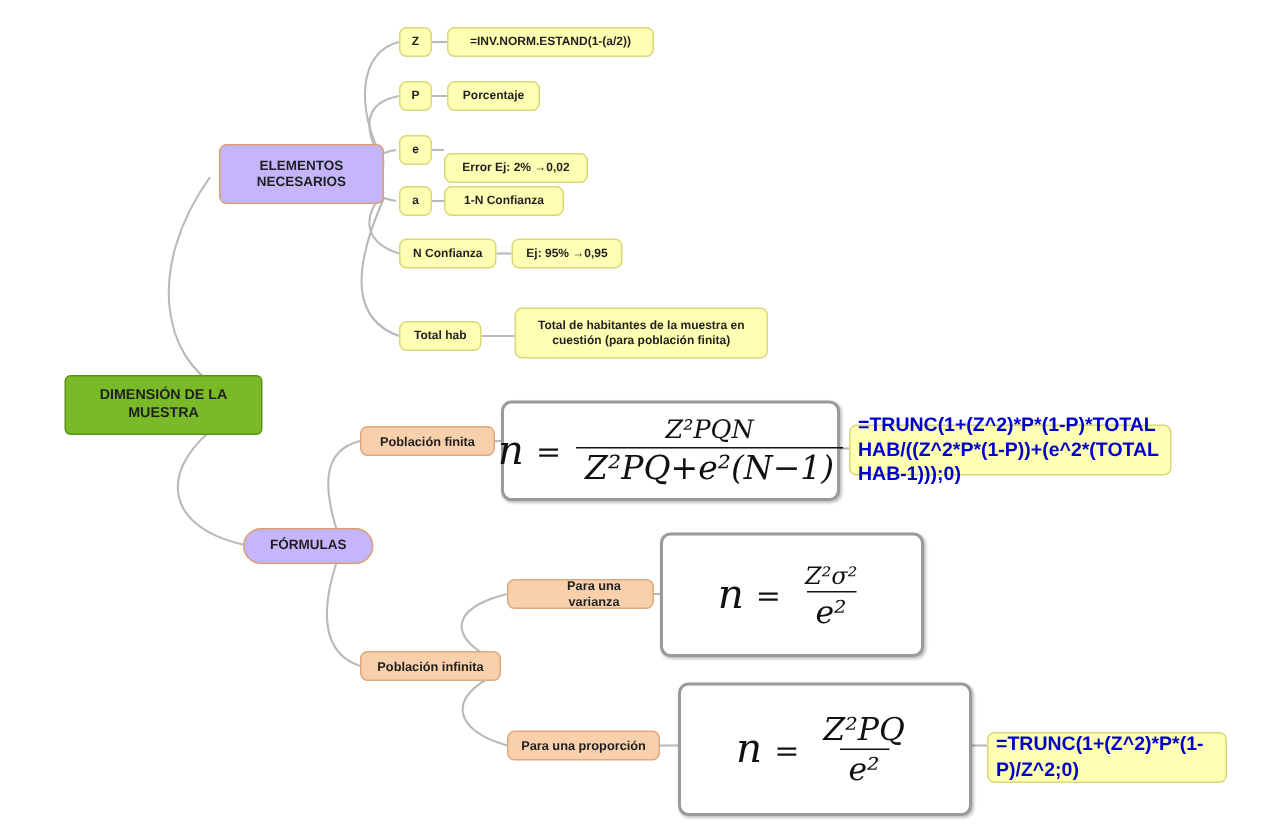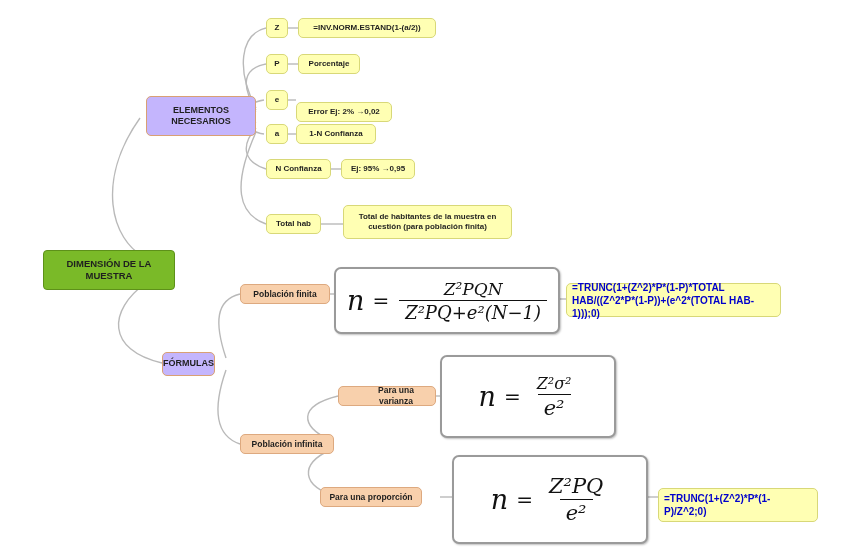--- a/index.html
+++ b/index.html
@@ -62,21 +62,21 @@
     border: 1px solid #d8d878;
     color: #1f1f1f;
     font-weight: bold;
     font-size: 8px;
   }
   .formula-code {
     background: #ffffb3;
     border: 1px solid #d8d878;
     color: #0000cc;
     font-weight: bold;
-    font-size: 10px;
+    font-size: 13px;
     text-align: left;
     justify-content: flex-start;
     line-height: 1.3;
     padding: 16px 5px;
   }
   .formula-box {
     background: #ffffff;
     border: 2px solid #9a9a9a;
     border-radius: 7px;
     box-shadow: 1px 1px 2px rgba(0,0,0,0.25);
@@ -108,21 +108,21 @@
     justify-content: space-between;
   }
   .frac .num {
     padding: 0 6px 1px 6px;
     font-size: 17px;
     white-space: nowrap;
   }
   .frac .den {
     border-top: 1.5px solid #111;
     padding: 1px 6px 0 6px;
-    font-size: 18px;
+    font-size: 22px;
     white-space: nowrap;
   }
 </style>
 </head>
 <body>
 
 <div id="canvas">
 
   <svg id="edges" viewBox="0 0 848 558">
     <g fill="none" stroke="#b9b9b9" stroke-width="1.4">
@@ -162,21 +162,21 @@
       <path d="M 644 497 L 658 497"></path>
     </g>
   </svg>
 
   <div class="node root" style="left:12px; top:250px; width:132px; height:40px; white-space:pre-line;margin-left:31px;">DIMENSIÓN DE LA
 MUESTRA</div>
 
   <div class="node branch" style="left:146px; top:96px; width:110px; height:40px; white-space:pre-line;">ELEMENTOS
 NECESARIOS</div>
 
-  <div class="node branch" style="left:162px; top:352px; width:53px; height:24px;">FÓRMULAS</div>
+  <div class="node branch" style="left:162px; top:352px; width:87px; height:24px;border-radius:12px;">FÓRMULAS</div>
 
   <div class="node leafy" style="left:266px; top:18px; width:22px; height:20px;">Z</div>
   <div class="node leafy" style="left:298px; top:18px; width:138px; height:20px;">=INV.NORM.ESTAND(1-(a/2))</div>
 
   <div class="node leafy" style="left:266px; top:54px; width:22px; height:20px;">P</div>
   <div class="node leafy" style="left:298px; top:54px; width:62px; height:20px;">Porcentaje</div>
 
   <div class="node leafy" style="left:266px; top:90px; width:22px; height:20px;">e</div>
   <div class="node leafy" style="left:296px; top:90px; width:96px; height:20px;margin-top:12px;">Error Ej: 2%  →0,02</div>
 
@@ -188,21 +188,21 @@
 
   <div class="node leafy" style="left:266px; top:214px; width:55px; height:20px;">Total hab</div>
   <div class="node leafy" style="left:343px; top:205px; width:169px; height:34px;text-align:center;">Total de habitantes de la muestra en cuestión (para población finita)</div>
 
   <div class="node sub" style="left:240px; top:284px; width:90px; height:20px;">Población finita</div>
 
   <div class="node sub" style="left:240px; top:434px; width:94px; height:20px;">Población infinita</div>
 
   <div class="node sub" style="left:338px; top:386px; width:98px; height:20px;padding-left:22px;">Para una varianza</div>
 
-  <div class="node sub" style="left:320px; top:487px; width:102px; height:20px;">Para una proporción</div>
+  <div class="node sub" style="left:338px; top:487px; width:102px; height:20px;">Para una proporción</div>
 
   <div class="formula-box" style="position:absolute; left:334px; top:267px; width:222px; height:63px;">
     <div class="math">
       <span class="n">n</span>
       <span class="eq">=</span>
       <span class="frac">
         <span class="num">Z²PQN</span>
         <span class="den">Z²PQ+e²(N−1)</span>
       </span>
     </div>

